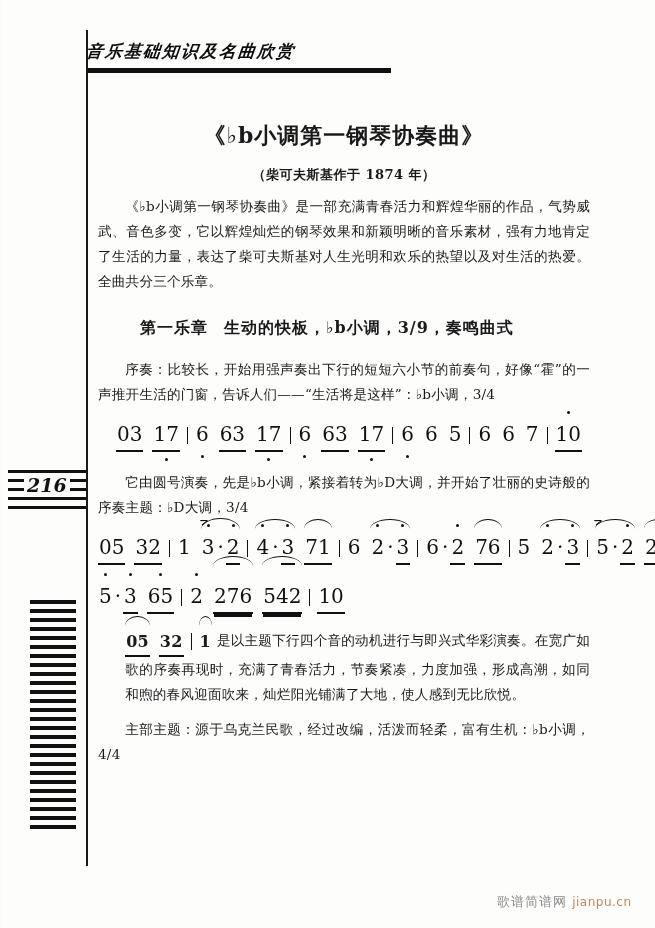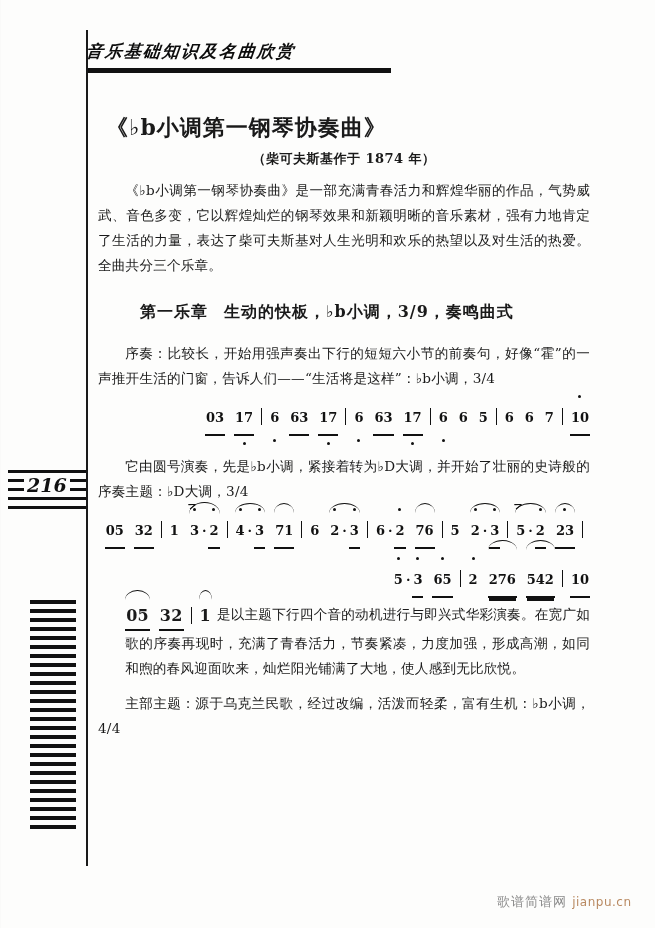--- a/index.html
+++ b/index.html
@@ -113,22 +113,22 @@
 
   
   .col {
     position: absolute;
     left: 98px;
     top: 104px;
     width: 492px;
   }
 
   h1.title {
-    margin: 8px;
-    text-align: left;
+    margin: 16px;
+    text-align: center;
     font-family: "DejaVu Serif", serif;
     font-weight: bold;
     font-size: 22px;
     letter-spacing: 1px;
     line-height: 30px;
   }
   .subtitle {
     margin: 6px 0 0 0;
     text-align: center;
     font-family: "DejaVu Serif", serif;
@@ -154,27 +154,26 @@
     font-weight: bold;
     font-size: 16px;
     letter-spacing: 1px;
     padding-left: 42px;
   }
   .movement .gap { display: inline-block; width: 16px; }
 
   
   .jianpu {
     font-family: "DejaVu Serif", serif;
-    font-size: 13px;
-    font-weight: bold;
+    font-size: 20px;
+    font-weight: normal;
     margin-top: 12px;
     white-space: nowrap;
     line-height: 30px;
     color: #111;
-    text-align: right;
   }
   .jianpu.row2 { margin-top: 4px; }
   .jianpu.indent { padding-left: 18px; }
 
   .n {
     position: relative;
     display: inline-block;
     padding: 0 1px;
   }
   
@@ -245,21 +244,21 @@
   }
 
   .inline-jianpu {
     font-family: "DejaVu Serif", serif;
     font-weight: bold;
     font-size: 16px;
     display: inline-block;
     vertical-align: -2px;
   }
   p.with-notation {
-    margin-top: 4px;
+    margin-top: 14px;
     text-indent: 0;
     padding-left: 2em;
   }
 
   
   .watermark {
     position: absolute;
     left: 497px;
     top: 893px;
     font-size: 13px;

